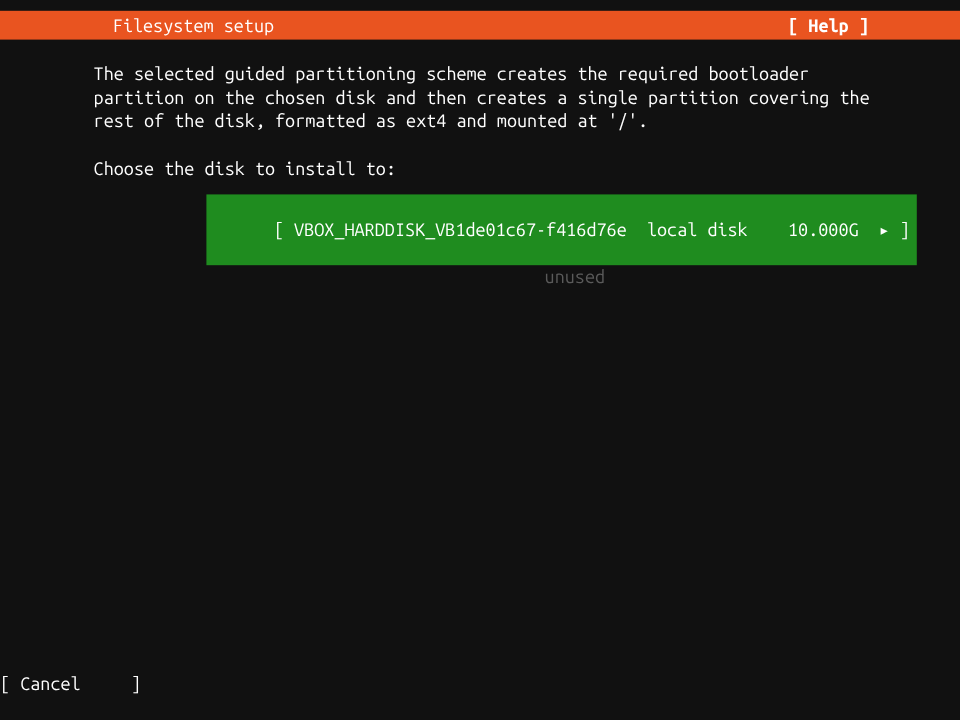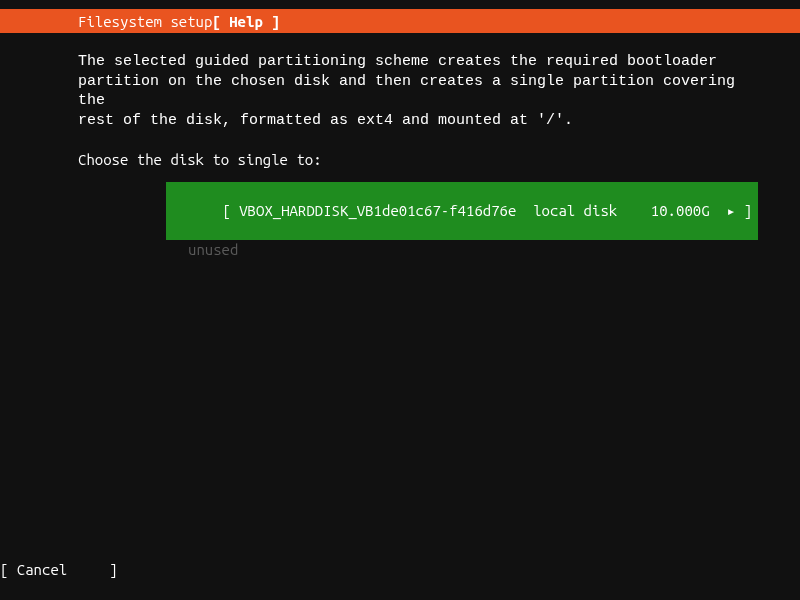--- a/index.html
+++ b/index.html
@@ -15,22 +15,23 @@
       font-size: 15px;
       color: #ffffff;
       overflow: hidden;
       position: relative;
     }
     .header-bar {
       background: #e95420;
       width: 100%;
       height: 24px;
       display: flex;
+      justify-content: space-between;
       align-items: center;
-      padding: 0 10px;
+      padding: 0 26px;
       position: absolute;
       top: 9px;
     }
     .header-title {
       color: #ffffff;
       padding-left: 68px;
     }
     .header-help {
       color: #ffffff;
       padding-right: 50px;
@@ -40,27 +41,27 @@
       position: absolute;
       top: 52px;
       left: 78px;
       right: 30px;
       color: #ffffff;
       line-height: 1.3;
     }
     .description {
       white-space: pre-line;
       margin-bottom: 20px;
-      font-family: Liberation Mono, monospace;
     }
     .prompt {
       margin-bottom: 12px;
     }
     .disk-list {
       margin-left: 88px;
+      text-align: center;
     }
     .disk-item-selected {
       background: #1f8c1f;
       color: #ffffff;
       display: inline-block;
       padding: 0 6px;
       white-space: pre;
     }
     .disk-status {
       color: #5a5a5a;
@@ -84,21 +85,21 @@
 
 <div class="header-bar">
   <span class="header-title">Filesystem setup</span>
   <span class="header-help">[ Help ]</span>
 </div>
 
 <div class="content">
   <div class="description">The selected guided partitioning scheme creates the required bootloader
 partition on the chosen disk and then creates a single partition covering the
 rest of the disk, formatted as ext4 and mounted at '/'.</div>
-  <div class="prompt">Choose the disk to single to:</div>
+  <div class="prompt">Choose the disk to install to:</div>
   <div class="disk-list">
     <div class="disk-item-selected">
       <span>[ VBOX_HARDDISK_VB1de01c67-f416d76e  local disk    10.000G  ▸ ]</span>
     </div>
     <div class="disk-status">unused</div>
   </div>
 </div>
 
 <div class="bottom-button">
   <span class="cancel-btn">[ Cancel     ]</span>

